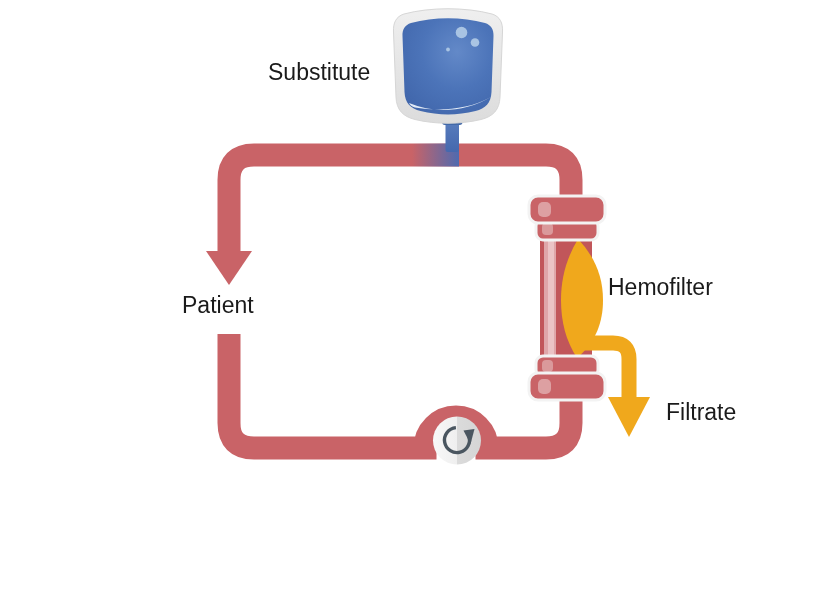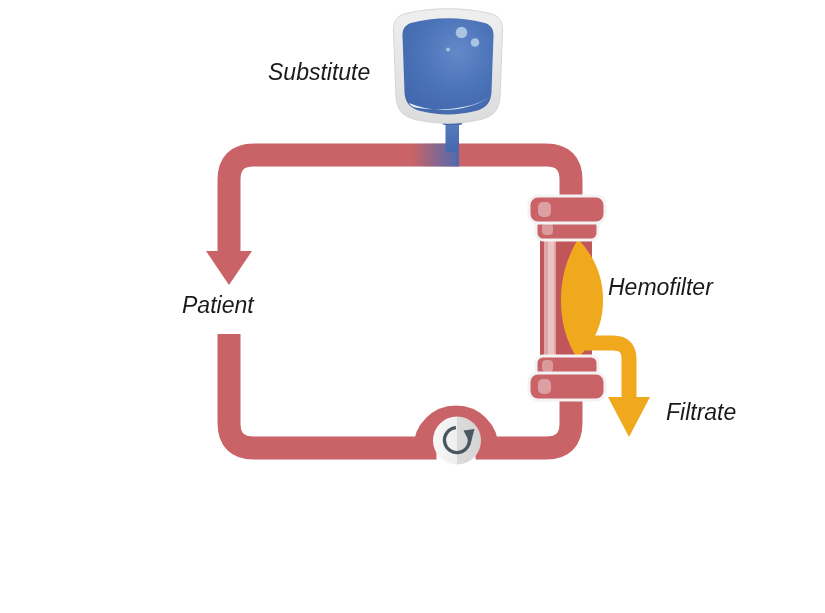--- a/index.html
+++ b/index.html
@@ -7,21 +7,20 @@
     padding: 0;
     background: var(--background, #FFFFFF);
     font-family: "Liberation Sans", sans-serif;
   }
   .stage {
     position: relative;
     width: 825px;
     height: 519px;
     background: var(--background, #FFFFFF);
     overflow: hidden;
-    font-style: italic;
   }
   svg text {
     font-family: "Liberation Sans", sans-serif;
     font-size: 23px;
     fill: var(--label-text, #1A1A1A);
   }
 </style>
 </head>
 <body>
 

